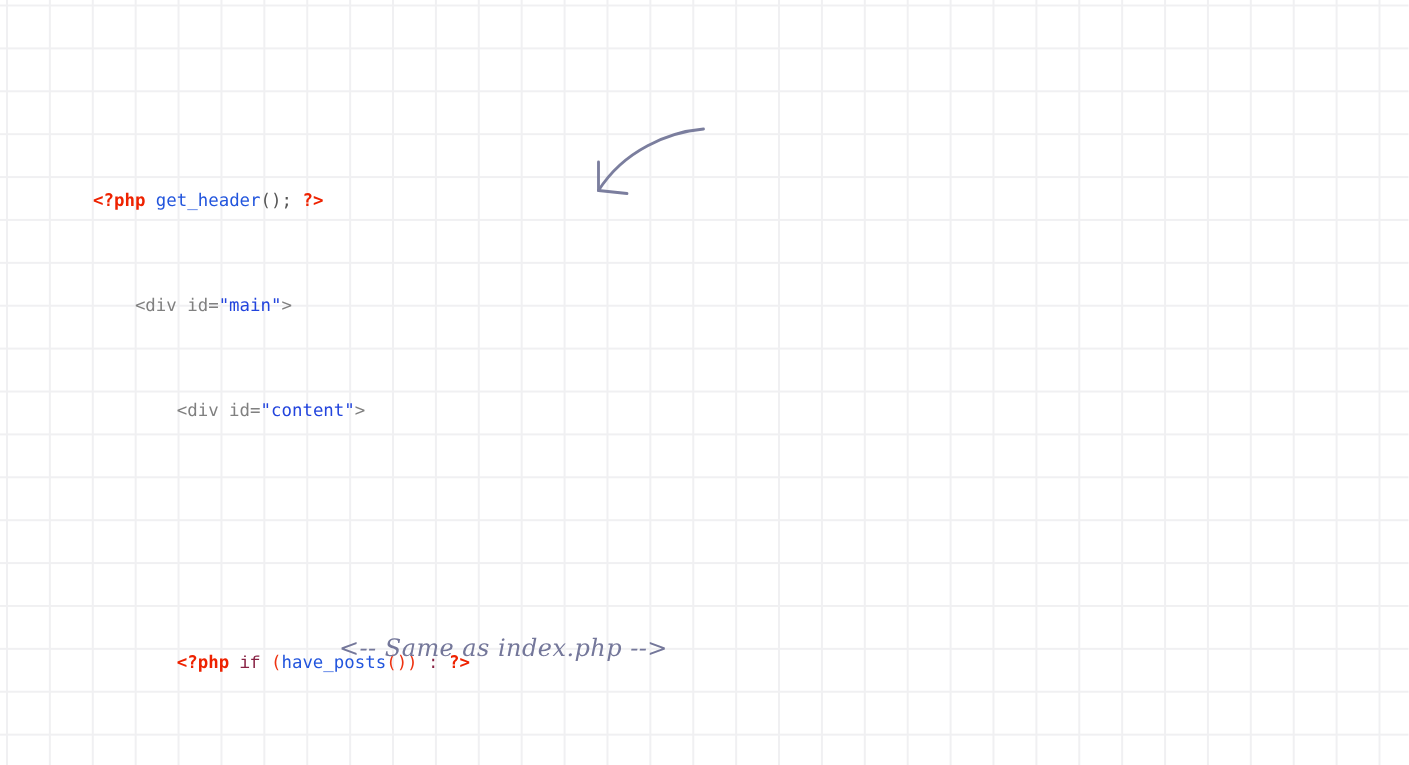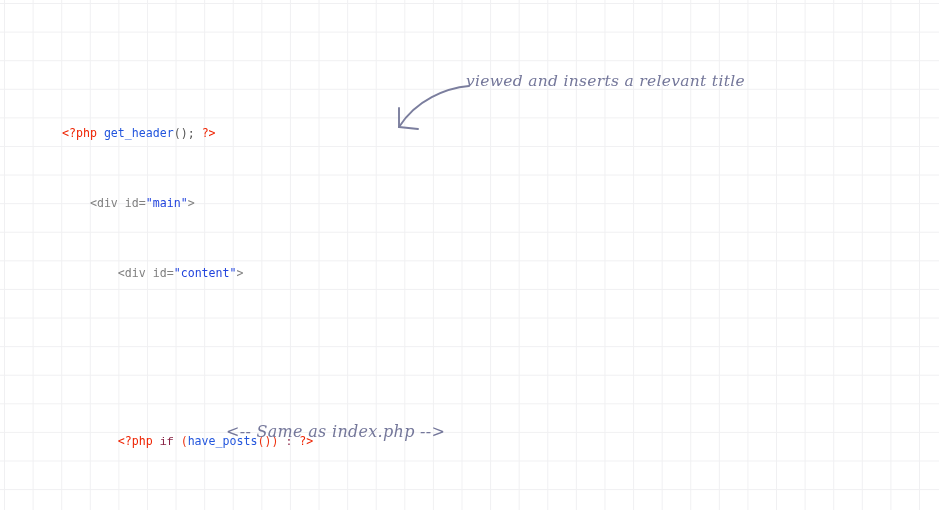--- a/index.html
+++ b/index.html
@@ -39,21 +39,21 @@
     white-space: pre;
     letter-spacing: 0px;
   }
   .code-line {
     white-space: pre;
     height: 14px;
   }
   .code-line.blank { height: 14px; }
 
   
-  .t-php   { color: #ee2200; font-weight: normal; }
+  .t-php   { color: #ee2200; font-weight: bold; }
   .t-tag   { color: #808080; }
   .t-str   { color: #2244dd; }
   .t-kw    { color: #882244; font-family: Liberation Mono, monospace; }
   .t-fn    { color: #2255dd; }
   .t-punct { color: #ee3311; }
   .t-plain { color: #555555; }
 
   
   .handwriting {
     position: absolute;
@@ -148,18 +148,17 @@
 
   </div>
 
   <svg id="annotation-arrow" viewBox="0 0 86 56">
     <path d="M83 4 C 60 6, 30 18, 13 45" stroke="#7b7e9e" stroke-width="1.9" fill="none" stroke-linecap="round"></path>
     <path d="M13 45 L 13 26" stroke="#7b7e9e" stroke-width="1.9" fill="none" stroke-linecap="round"></path>
     <path d="M13 45 L 32 47" stroke="#7b7e9e" stroke-width="1.9" fill="none" stroke-linecap="round"></path>
   </svg>
 
   <div id="annotation-title" class="handwriting">
-    <div>viewed and inserts a relevant title</div>
   </div>
 
   <div id="annotation-footer" class="handwriting">&lt;-- Same as index.php --&gt;</div>
 
 </div>
 
 </body></html>

